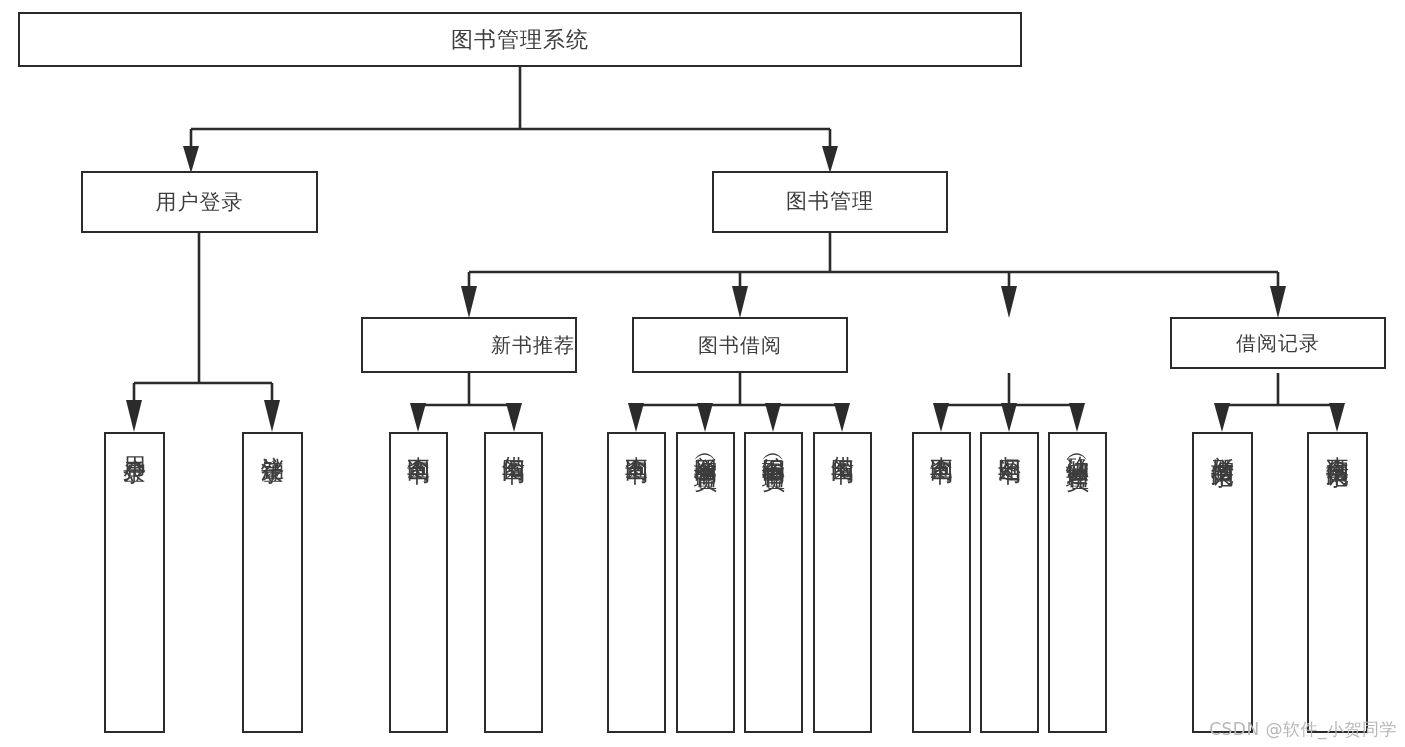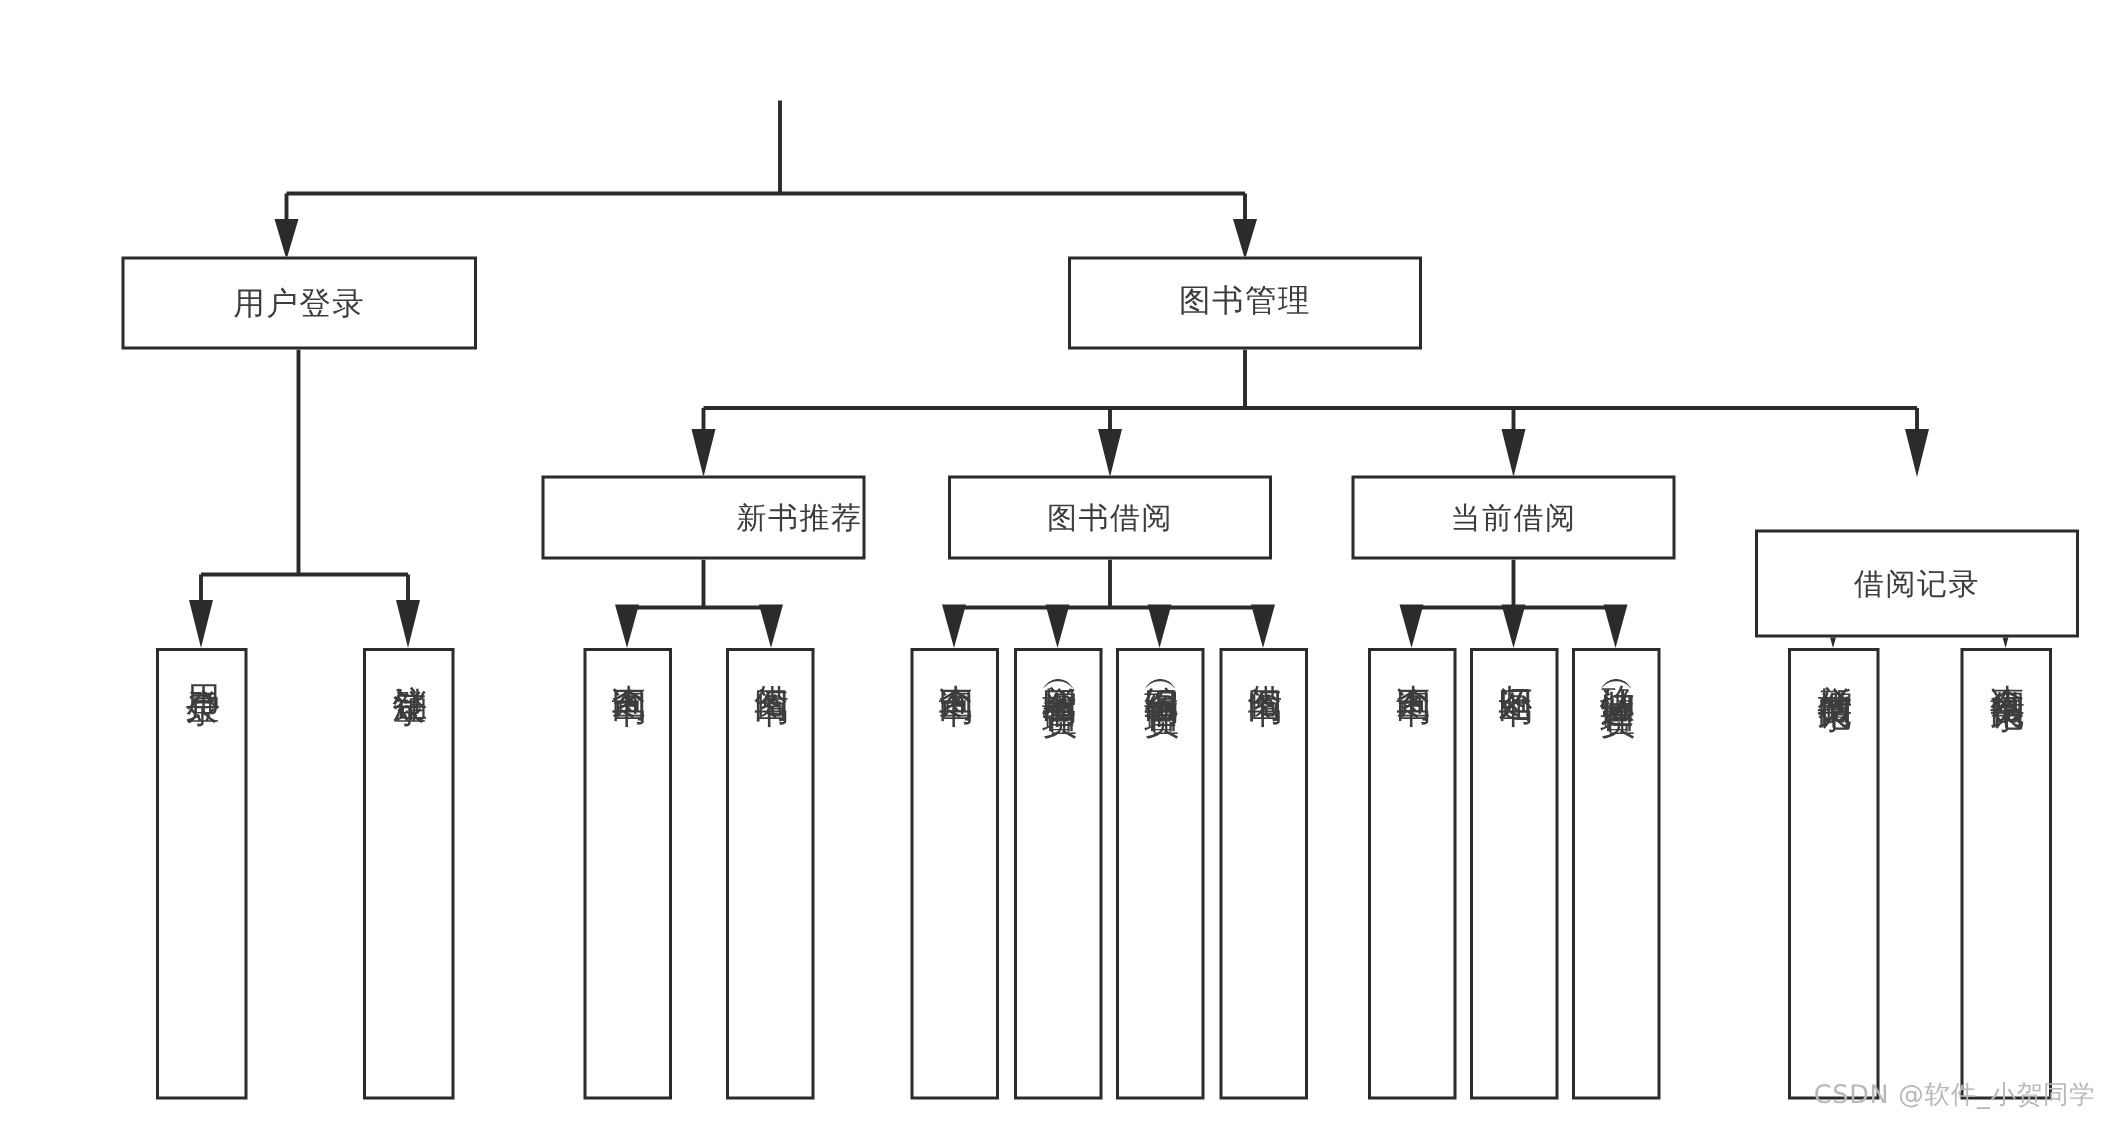--- a/index.html
+++ b/index.html
@@ -113,42 +113,42 @@
     <polygon points="941,432 933,403 949,403"></polygon>
     <polygon points="1009,432 1001,403 1017,403"></polygon>
     <polygon points="1077,432 1069,403 1085,403"></polygon>
 
     <line x1="1278" y1="373" x2="1278" y2="405"></line>
     <line x1="1222" y1="405" x2="1337" y2="405"></line>
     <polygon points="1222,432 1214,403 1230,403"></polygon>
     <polygon points="1337,432 1329,403 1345,403"></polygon>
   </svg>
 
+  <div class="node-box level0" style="left:18px;top:12px;width:1004px;height:55px;">
+    <span class="node-label">图书管理系统</span>
+  </div>
 
   <div class="node-box level1" style="left:81px;top:171px;width:237px;height:62px;">
     <span class="node-label">用户登录</span>
   </div>
 
   <div class="node-box level1" style="left:712px;top:171px;width:236px;height:62px;font-family:Liberation Mono, monospace;">
     <span class="node-label">图书管理</span>
   </div>
 
   <div class="node-box level2" style="left:361px;top:317px;width:216px;height:56px;justify-content:flex-end;">
     <span class="node-label">新书推荐</span>
   </div>
 
   <div class="node-box level2" style="left:632px;top:317px;width:216px;height:56px;">
     <span class="node-label">图书借阅</span>
   </div>
 
-  <div class="node-box level2" style="left:901px;top:317px;width:216px;height:56px;">
-    <span class="node-label">当前借阅</span>
-  </div>
-
-  <div class="node-box level2" style="left:1170px;top:317px;width:216px;height:72px;margin-top:36px;">
+
+  <div class="node-box level2" style="left:1170px;top:317px;width:216px;height:52px;">
     <span class="node-label">借阅记录</span>
   </div>
 
   <div class="leaf-box" style="left:104px;top:432px;width:61px;height:301px;">
     <span class="leaf-label">用户登录</span>
   </div>
 
   <div class="leaf-box" style="left:242px;top:432px;width:61px;height:301px;">
     <span class="leaf-label">注销登录</span>
   </div>

